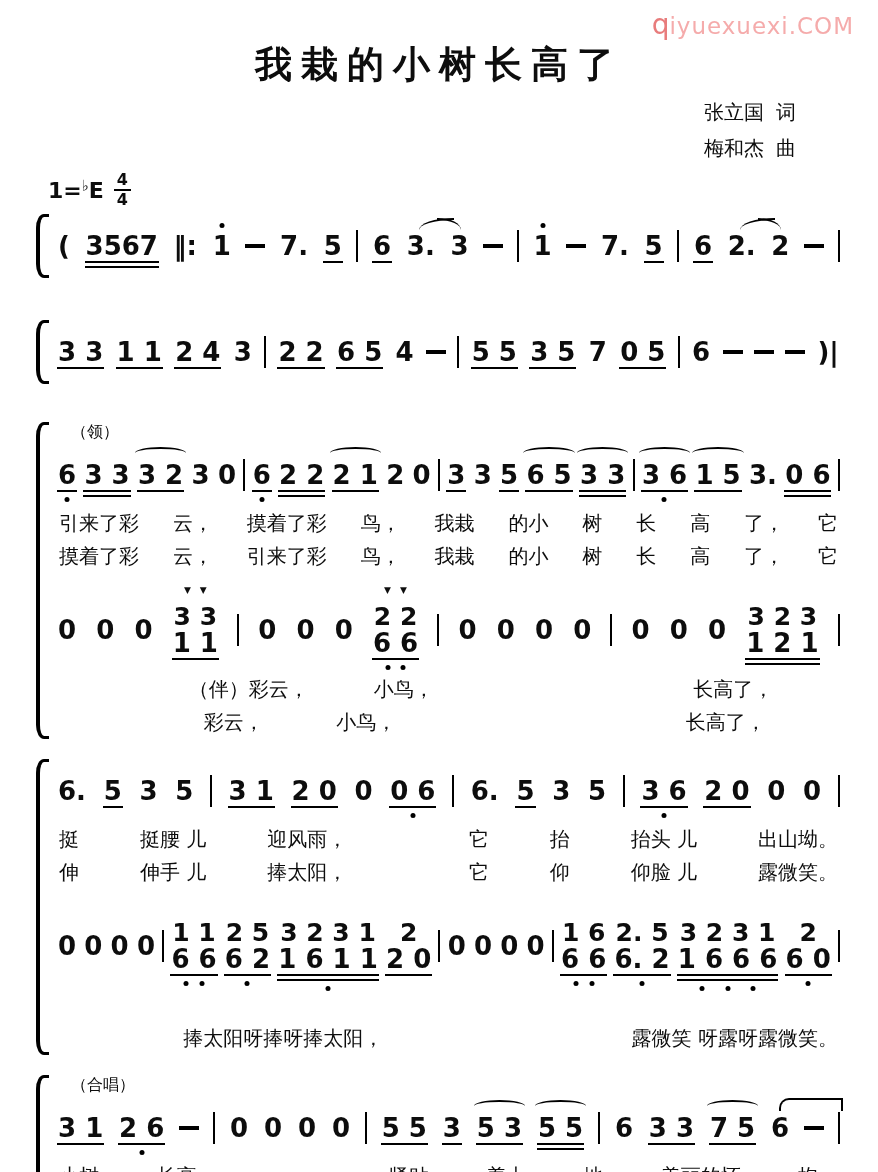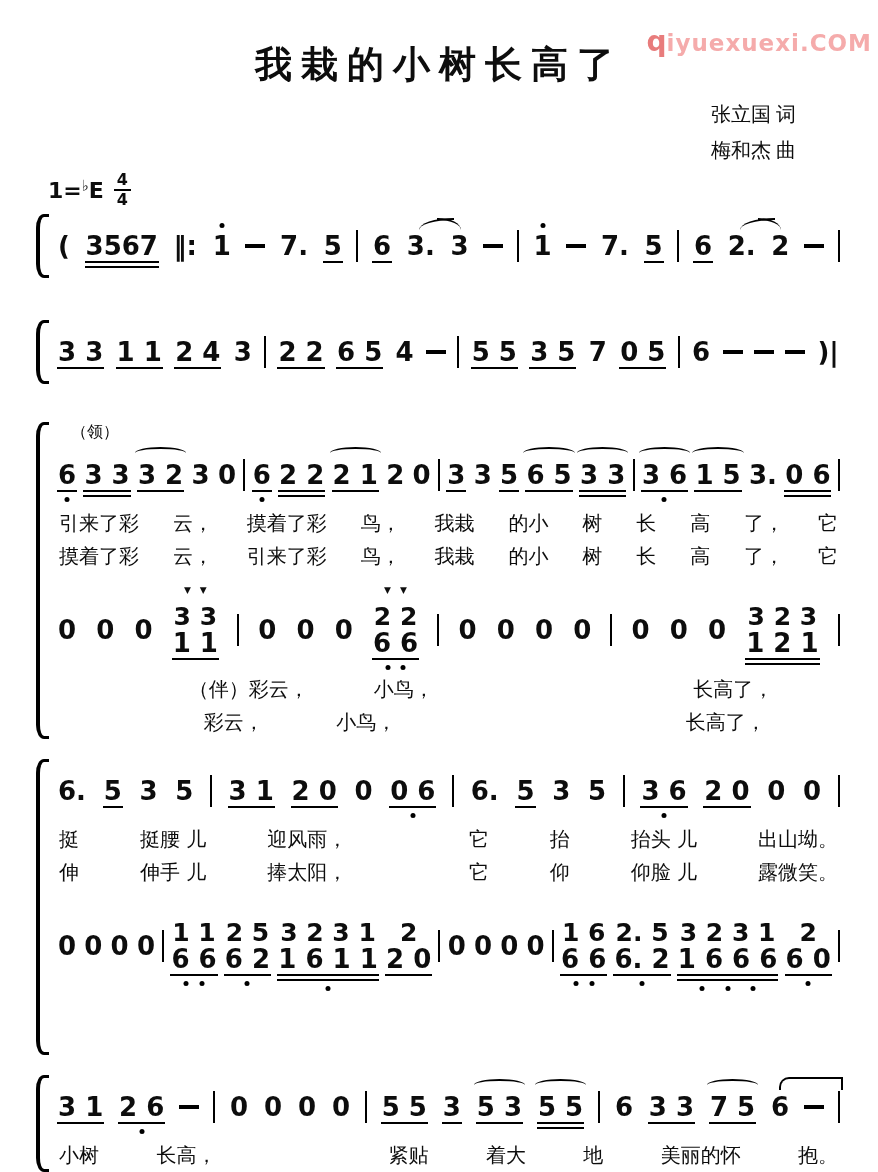--- a/index.html
+++ b/index.html
@@ -1,32 +1,32 @@
 <!DOCTYPE html>
 <html><head>
 <meta charset="utf-8">
 <style>
   html,body{margin:0;padding:0;background:#fff;}
   body{width:878px;height:1172px;position:relative;overflow:hidden;
        font-family:"DejaVu Sans",sans-serif;color:#0d0d0d;}
   .page{padding:0 36px;position:relative;}
 
   
-  .watermark{position:absolute;top:8px;right:6px;font-weight:bold;white-space:nowrap;margin-top:17px;}
+  .watermark{position:absolute;top:8px;right:24px;font-weight:normal;white-space:nowrap;}
   .watermark .wq{color:#e87c7c;font-size:28px;}
   .watermark .wrest{color:#f5abab;font-size:23px;letter-spacing:1px;}
 
   
   .title{text-align:center;font-size:37px;font-weight:bold;letter-spacing:9px;
          margin:0;padding-top:40px;font-family:"DejaVu Serif",serif;}
   .subrow{position:relative;height:76px;margin-top:4px;}
   .subtitle{position:absolute;left:0;right:0;top:14px;text-align:center;
             font-size:20px;letter-spacing:3px;font-family:"DejaVu Serif",serif;}
   .credits{position:absolute;right:46px;top:2px;font-size:20px;line-height:1.8;
-           font-family:Liberation Serif, serif;text-align:left;}
+           font-family:Liberation Mono, monospace;text-align:left;}
   .keysig{display:flex;align-items:center;gap:10px;font-size:22px;font-weight:bold;
           margin:0 0 4px 12px;height:40px;}
   .keysig .flat{font-size:15px;position:relative;top:-7px;}
   .meter{display:inline-flex;flex-direction:column;align-items:center;font-size:16px;
          line-height:1.1;font-weight:bold;}
   .meter .mt{border-bottom:2px solid #000;padding:0 3px;}
 
   
   #score{margin-top:2px;}
   .sysrow{display:flex;align-items:stretch;}
@@ -317,27 +317,30 @@
             <div class="nt stack"><div class="topline">3 2 3 1</div><div class="mainline">1 6 6 6</div><i class="ul" style="bottom: -3px;"></i><i class="ul" style="bottom: -8px;"></i><i class="dotb" style="bottom: -18px; left: 25%; transform: translateX(-50%);"></i><i class="dotb" style="bottom: -18px; left: 50%; transform: translateX(-50%);"></i><i class="dotb" style="bottom: -18px; left: 75%; transform: translateX(-50%);"></i></div>
             <div class="nt stack"><div class="topline">2</div><div class="mainline">6 0</div><i class="ul" style="bottom: -3px;"></i><i class="dotb" style="bottom: -13px; left: 50%; transform: translateX(-50%);"></i></div>
             <div class="bar"></div>
           </div>
           <div class="lyrics">
             <span></span>
             <span></span>
           </div>
           <div class="lyrics">
             <span></span>
-            <span></span>
+            <span>捧太阳呀捧呀捧太阳，</span>
+            <span></span>
+            <span>露微笑 呀露呀露微笑。</span>
           </div>
         </div>
       </div>
       <div class="sysrow sp-c">
         <div class="brace"></div>
         <div class="syscontent">
+          <div class="syslabel">（合唱）</div>
           <div class="notes">
             <div class="nt">3 1<i class="ul" style="bottom: -3px;"></i></div>
             <div class="nt">2 6<i class="ul" style="bottom: -3px;"></i><i class="dotb" style="bottom: -13px; left: 50%; transform: translateX(-50%);"></i></div>
             <div class="dash"></div>
             <div class="bar"></div>
             <div class="nt">0</div>
             <div class="nt">0</div>
             <div class="nt">0</div>
             <div class="nt">0</div>
             <div class="bar"></div>

